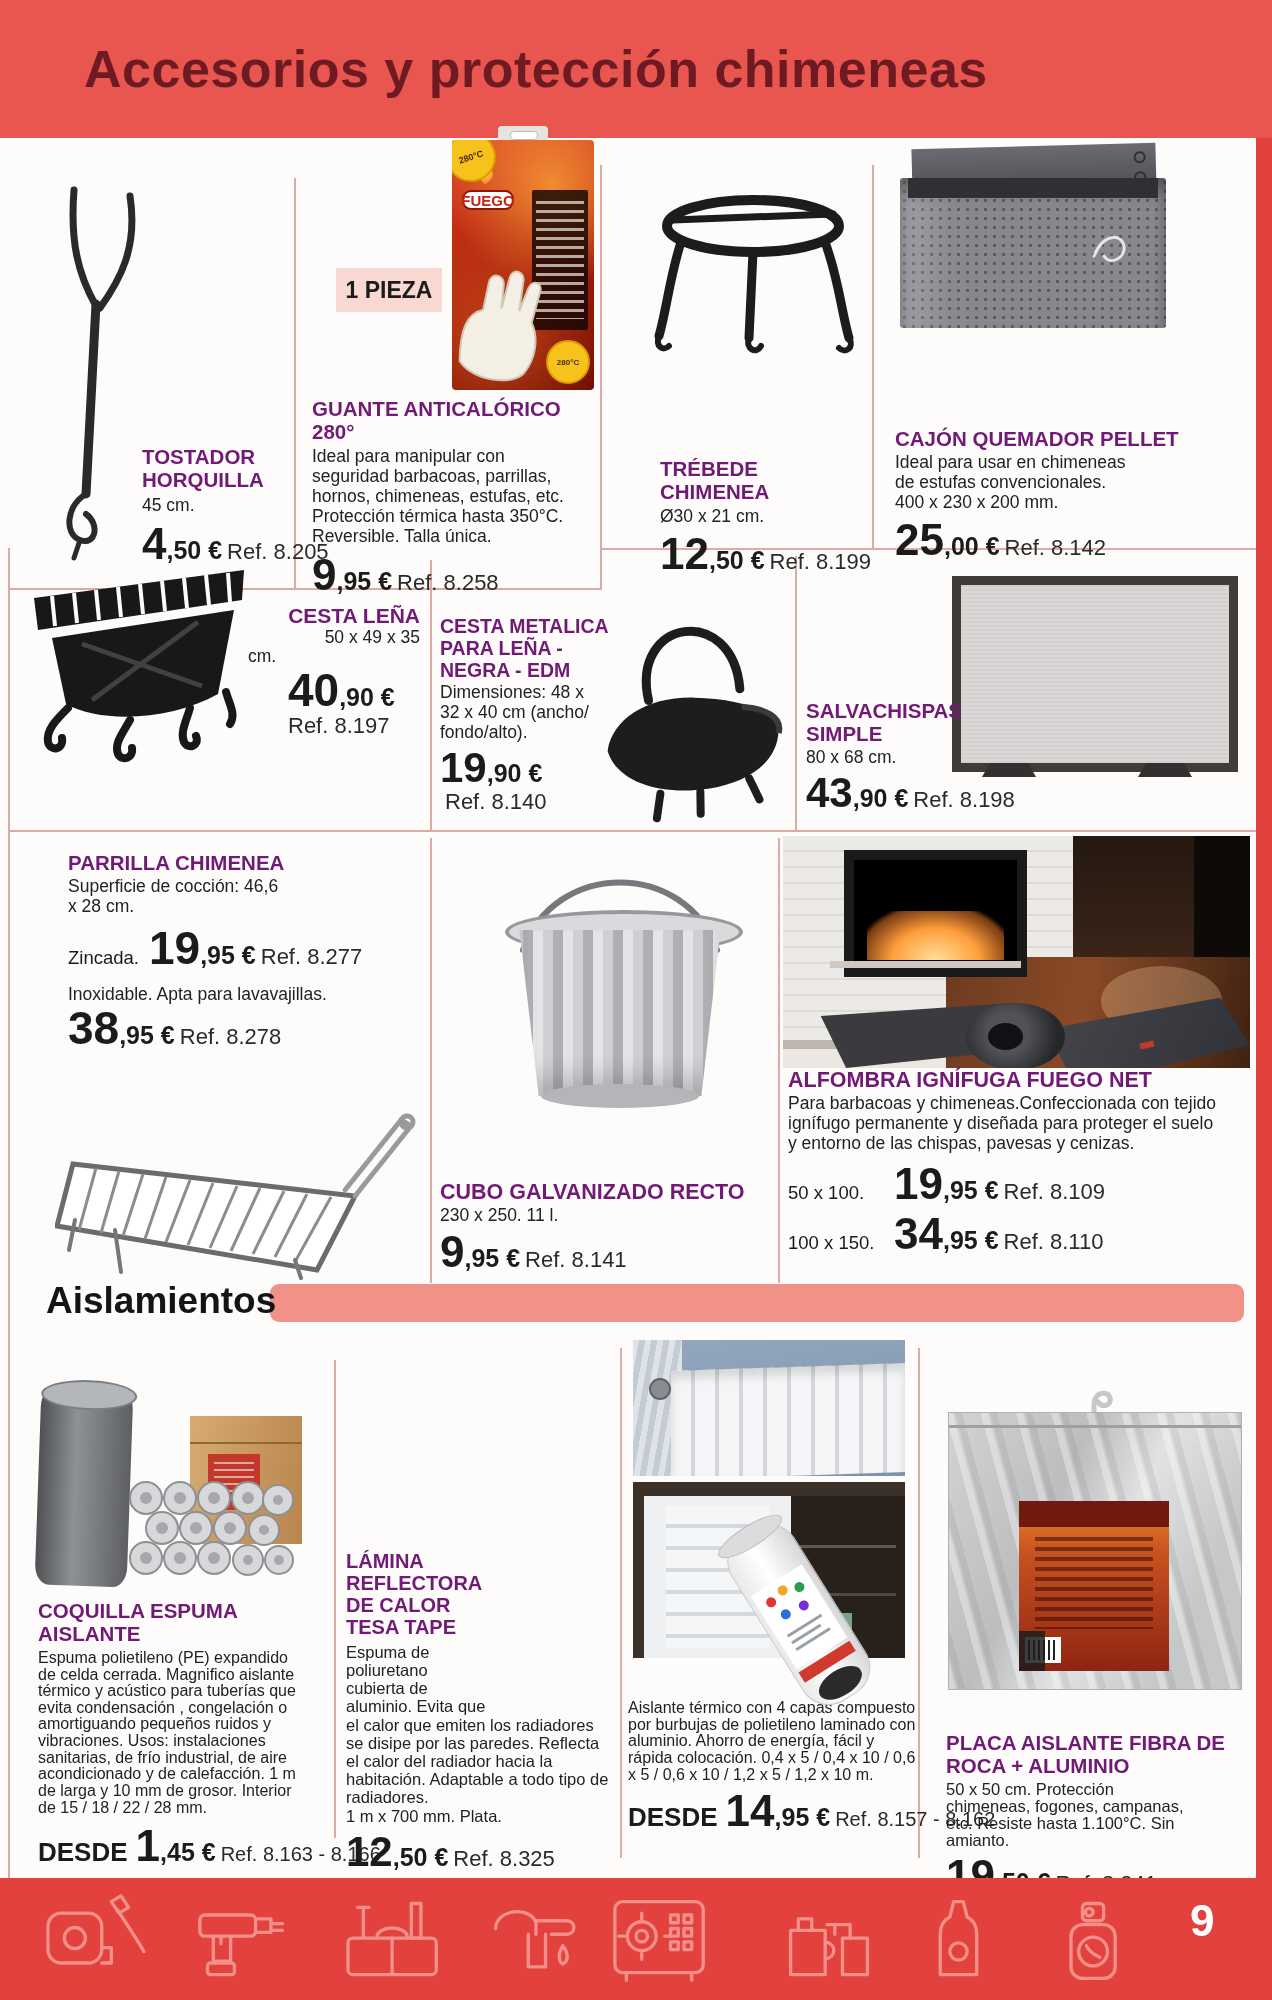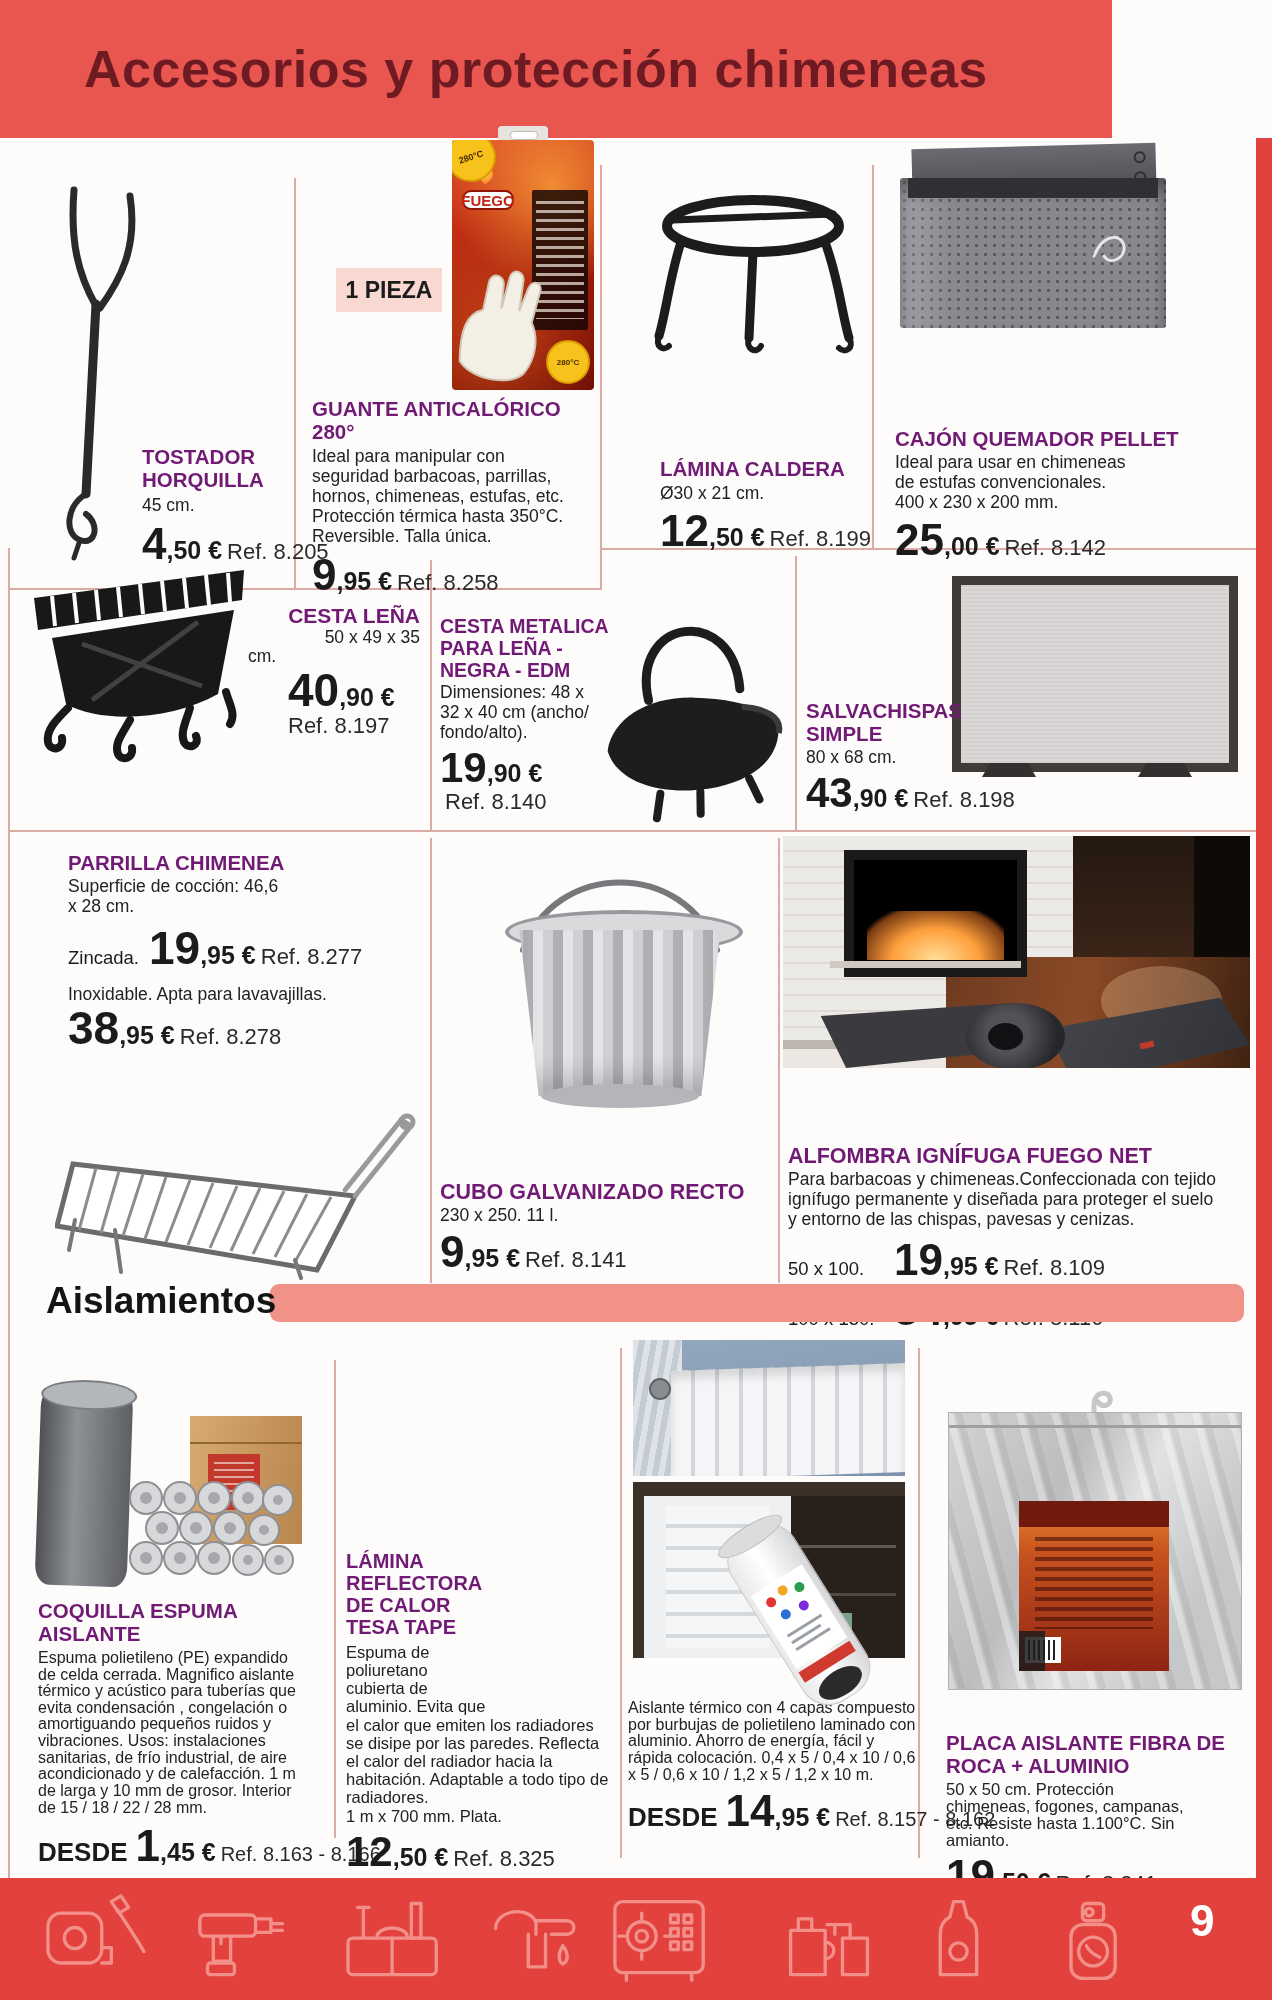--- a/index.html
+++ b/index.html
@@ -1,20 +1,20 @@
 <!DOCTYPE html>
 <html><head>
 <meta charset="utf-8">
 <style>
   html,body{margin:0;padding:0;background:#888;}
   .page{position:relative;width:1272px;height:2000px;background:#fdfcfb;overflow:hidden;
         font-family:"Liberation Sans","DejaVu Sans",sans-serif;color:#1b1b1b;}
   .abs{position:absolute;}
   
-  .masthead{left:0;top:0;width:1112px;height:138px;background:#e8564f;}
+  .masthead{left:0;top:0;width:1272px;height:138px;background:#e8564f;}
   .masthead h1{margin:0;padding-left:84px;line-height:138px;font-size:52px;font-weight:700;
                color:#6d1a22;letter-spacing:.5px;}
   .sideR{left:1256px;top:138px;width:16px;height:1862px;background:#e2423e;}
   .footerband{left:0;top:1878px;width:1272px;height:122px;background:#e2413d;}
   .pagenum{color:#fff;font-size:44px;font-weight:700;}
   .ficon{position:absolute;top:1892px;opacity:.95;}
   .ficon svg{stroke:#f4948e;stroke-width:3.5;fill:none;stroke-linecap:round;stroke-linejoin:round;}
   
   .vline,.hline{background:#dcaba6;}
   
@@ -133,21 +133,21 @@
       <ellipse cx="108" cy="58" rx="86" ry="26" stroke-width="10"></ellipse>
       <path d="M36 74 C24 112 22 140 14 168" stroke-width="9"></path>
       <path d="M14 168 C10 178 18 184 24 178" stroke-width="6"></path>
       <path d="M180 74 C194 112 196 142 204 170" stroke-width="9"></path>
       <path d="M204 170 C210 180 200 186 194 180" stroke-width="6"></path>
       <path d="M108 84 L104 170" stroke-width="9"></path>
       <path d="M104 170 C100 182 112 186 116 178" stroke-width="6"></path>
     </g>
   </svg>
   <div class="abs" style="left:660px;top:458px;width:210px">
-    <div class="ptitle">LÁMINA CALDERA</div>
+    <div class="ptitle">TRÉBEDE CHIMENEA</div>
     <div class="pdesc" style="margin-top:3px">Ø30 x 21 cm.</div>
     <div class="price-row" style="margin-top:5px">
       <span class="pi">12</span>
         <span class="pd">,50 €</span>
         <span class="pref">Ref. 8.199</span>
     </div>
   </div>
 
   <div class="abs" style="left:900px;top:146px;width:266px;height:198px">
     <div class="abs" style="left:12px;top:0;width:244px;height:48px;background:linear-gradient(180deg,#6a6c72,#4a4c52);transform:rotate(-1.5deg)">
@@ -313,21 +313,21 @@
     <div class="abs" style="left:10%;top:54%;width:41%;height:3%;background:#cfc8c0"></div>
     <div class="abs" style="left:4%;top:72%;width:68%;height:28%;clip-path:polygon(6% 20%,66% 0,92% 60%,14% 100%);background:#3b3b3f"></div>
     <div class="abs" style="left:38%;top:58%;width:62%;height:50%">
       <div class="abs" style="left:14%;top:10%;width:86%;height:90%;clip-path:polygon(18% 45%,88% 15%,100% 60%,30% 100%);background:linear-gradient(115deg,#4a4b50,#303136)"></div>
       <div class="abs" style="left:2%;top:28%;width:34%;height:58%;border-radius:50%;background:radial-gradient(circle at 42% 45%,#515257 30%,#26272b 72%)">
         <div class="abs" style="left:22%;top:30%;width:36%;height:40%;border-radius:50%;background:#121214"></div>
       </div>
       <div class="abs" style="left:62%;top:62%;width:14px;height:6px;background:#c0392b;transform:rotate(-12deg)"></div>
     </div>
   </div>
-  <div class="abs" style="left:788px;top:1144px;width:465px">
+  <div class="abs" style="left:788px;top:1068px;width:465px">
     <div class="ptitle" style="font-size:21.5px">ALFOMBRA IGNÍFUGA FUEGO NET</div>
     <div class="pdesc" style="margin-top:2px;width:430px">Para barbacoas y chimeneas.Confeccionada con tejido ignífugo permanente y diseñada para proteger el suelo y entorno de las chispas, pavesas y cenizas.</div>
     <div class="price-row" style="margin-top:8px">
       <span class="vlabel" style="width:96px">50 x 100.</span>
       <span class="pi">19</span>
         <span class="pd">,95 €</span>
         <span class="pref">Ref. 8.109</span>
     </div>
     <div class="price-row" style="margin-top:6px">
       <span class="vlabel" style="width:96px">100 x 150.</span>

